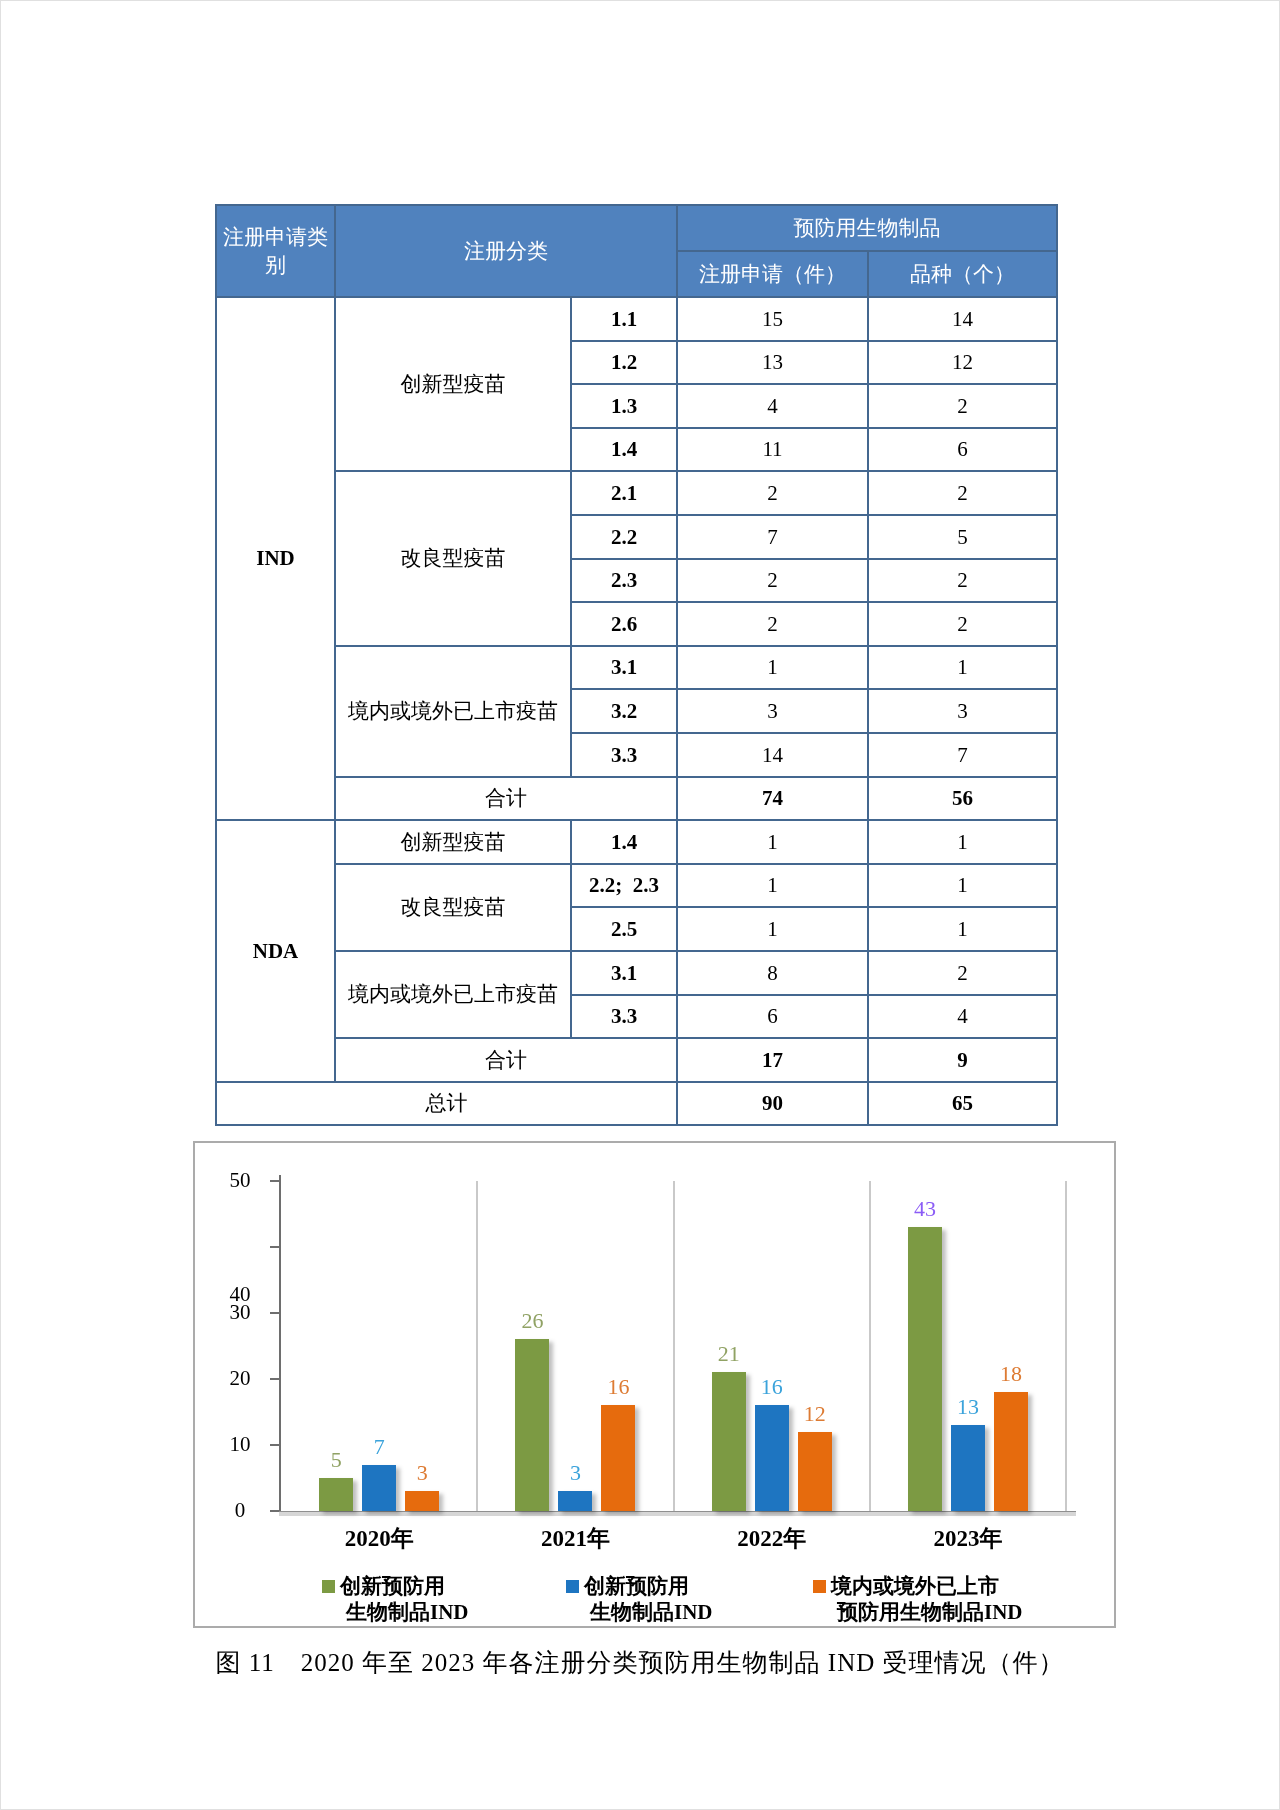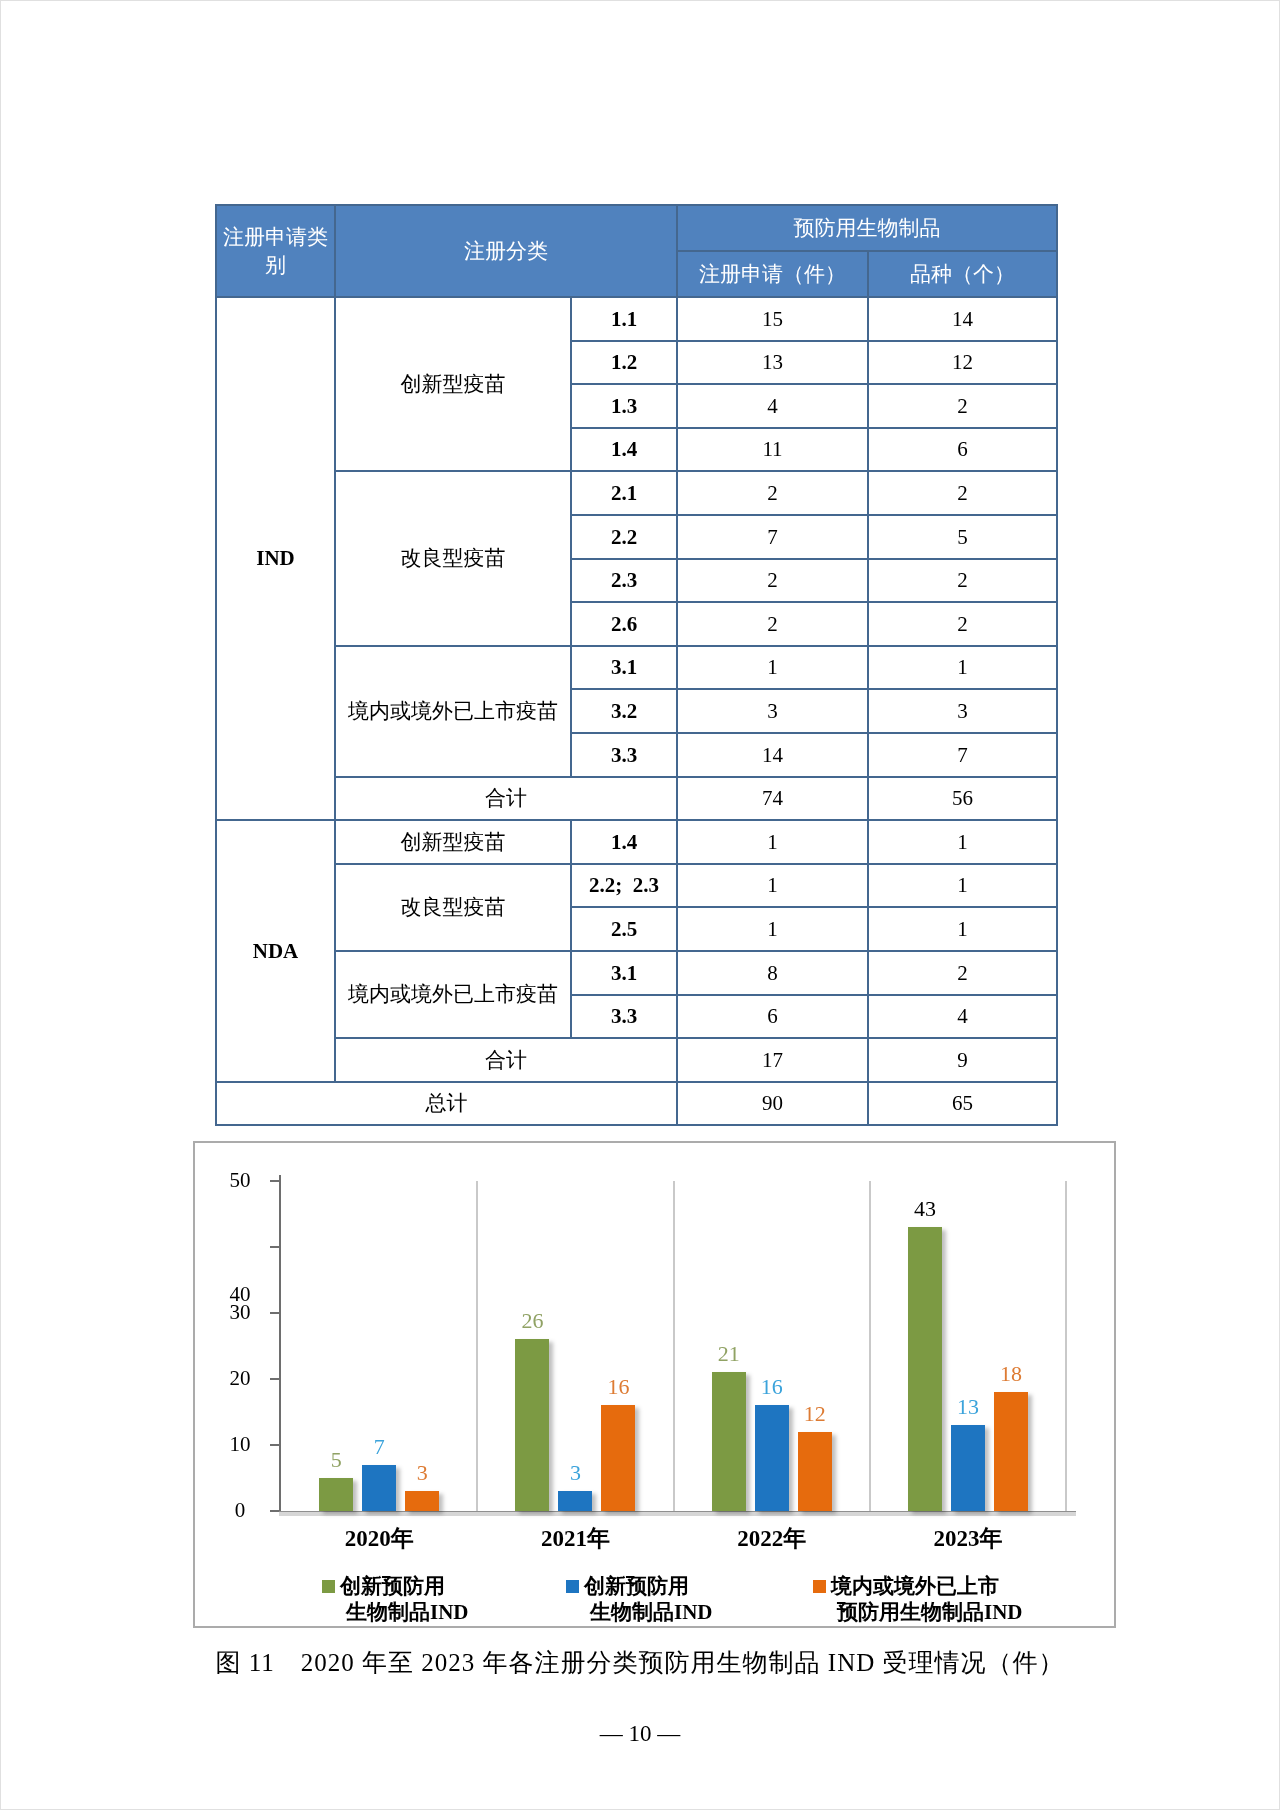--- a/index.html
+++ b/index.html
@@ -25,21 +25,21 @@
   table.summary tr.hrow{height:46px;}
   td.hd{
     background:#5082BE;color:#ffffff;font-family:"Liberation Sans",sans-serif;
     font-size:20px;font-weight:400;
   }
   td.hd-cat{padding:0 24px;word-break:break-all;line-height:1.5;}
   td.cat{font-weight:bold;font-size:22px;}
   td.grp{font-size:22px;padding:0 23px;word-break:break-all;line-height:1.4;}
   td.cls{font-weight:bold;font-size:20px;white-space:pre;}
   td.val{font-size:21px;}
-  td.bold{font-weight:normal;}
+  td.bold{font-weight:bold;}
   
   .chart-box{
     position:absolute;left:192px;top:1140px;width:923px;height:487px;
     border:2px solid #ABABAB;background:#fff;box-sizing:border-box;
   }
   .plot{position:absolute;left:0;top:0;width:100%;height:100%;}
   .yaxis{position:absolute;width:2px;background:#6E6E6E;}
   .ymark{position:absolute;width:9px;height:2px;background:#6E6E6E;}
   .ylab{position:absolute;width:50px;text-align:center;font-size:21px;}
   .vsep{position:absolute;width:2px;background:#C9C9C9;}
@@ -224,21 +224,21 @@
         <div class="bar-label" style="left: 393.375px; top: 231px; color: rgb(221, 123, 51);">16</div>
         <div class="xlab" style="left: 320.375px; top: 380px;">2021年</div>
         <div class="bar" style="left: 516.625px; top: 229px; width: 34px; height: 139px; background: rgb(124, 154, 67);"></div>
         <div class="bar-label" style="left: 503.625px; top: 198px; color: rgb(144, 162, 100);">21</div>
         <div class="bar" style="left: 559.625px; top: 262px; width: 34px; height: 106px; background: rgb(30, 117, 193);"></div>
         <div class="bar-label" style="left: 546.625px; top: 231px; color: rgb(59, 163, 219);">16</div>
         <div class="bar" style="left: 602.625px; top: 289px; width: 34px; height: 79px; background: rgb(230, 107, 13);"></div>
         <div class="bar-label" style="left: 589.625px; top: 258px; color: rgb(221, 123, 51);">12</div>
         <div class="xlab" style="left: 516.625px; top: 380px;">2022年</div>
         <div class="bar" style="left: 712.875px; top: 84px; width: 34px; height: 284px; background: rgb(124, 154, 67);"></div>
-        <div class="bar-label" style="left: 699.875px; top: 53px; color: #000000;">43</div>
+        <div class="bar-label" style="left: 699.875px; top: 53px; color: #8b5cf6;">43</div>
         <div class="bar" style="left: 755.875px; top: 282px; width: 34px; height: 86px; background: rgb(30, 117, 193);"></div>
         <div class="bar-label" style="left: 742.875px; top: 251px; color: rgb(59, 163, 219);">13</div>
         <div class="bar" style="left: 798.875px; top: 249px; width: 34px; height: 119px; background: rgb(230, 107, 13);"></div>
         <div class="bar-label" style="left: 785.875px; top: 218px; color: rgb(221, 123, 51);">18</div>
         <div class="xlab" style="left: 712.875px; top: 380px;">2023年</div>
       </div>
     <div id="legend">
         <div class="legend-item" style="left: 127px; top: 430px;">
           <div class="legend-swatch" style="background: rgb(124, 154, 67);"></div>
           <div class="legend-text">
@@ -258,15 +258,14 @@
           <div class="legend-text">
             <div>境内或境外已上市</div>
             <div class="legend-line2">预防用生物制品IND</div>
           </div>
         </div>
       </div>
   </div>
 
   <div class="fig-caption">图 11　2020 年至 2023 年各注册分类预防用生物制品 IND 受理情况（件）</div>
 
-  <div class="page-number">— 10 —</div>
 
 </div>
 
 </body></html>

